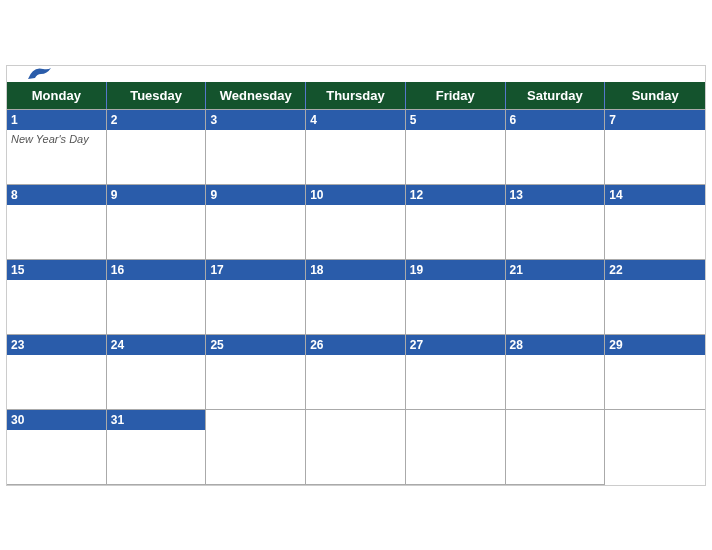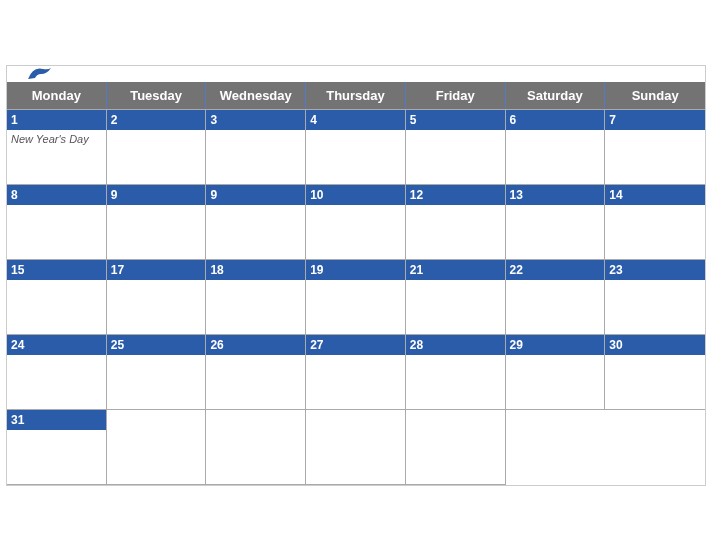--- a/index.html
+++ b/index.html
@@ -56,21 +56,21 @@
     .logo-bird {
       width: 30px;
       height: 20px;
     }
     .weekdays-row {
       display: grid;
       grid-template-columns: repeat(7, 1fr);
       background: #2a5caa;
     }
     .weekday-cell {
-      background: #737373;
+      background: #14532d;
       color: #fff;
       text-align: center;
       padding: 6px 10px;
       font-size: 13px;
       font-weight: bold;
       border-right: 1px solid #5577cc;
     }
     .weekday-cell:last-child {
       border-right: none;
     }
@@ -214,20 +214,25 @@
           <span class="day-number">14</span>
         </div>
       </div>
       <div class="day-cell">
         <div class="day-number-row">
           <span class="day-number">15</span>
         </div>
       </div>
       <div class="day-cell">
         <div class="day-number-row">
+          <span class="day-number">16</span>
+        </div>
+      </div>
+      <div class="day-cell">
+        <div class="day-number-row">
           <span class="day-number">17</span>
         </div>
       </div>
       <div class="day-cell">
         <div class="day-number-row">
           <span class="day-number">18</span>
         </div>
       </div>
       <div class="day-cell">
         <div class="day-number-row">

